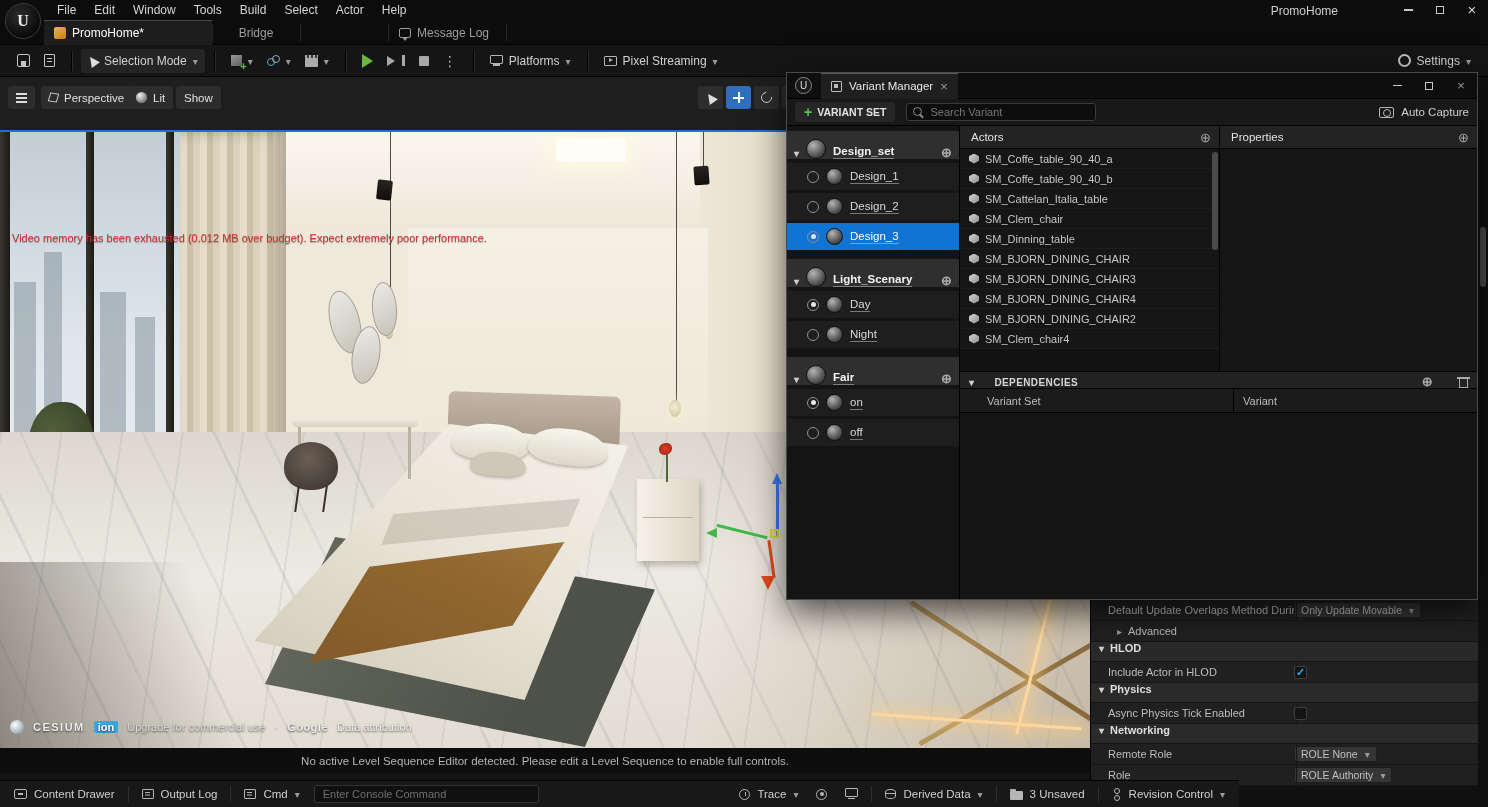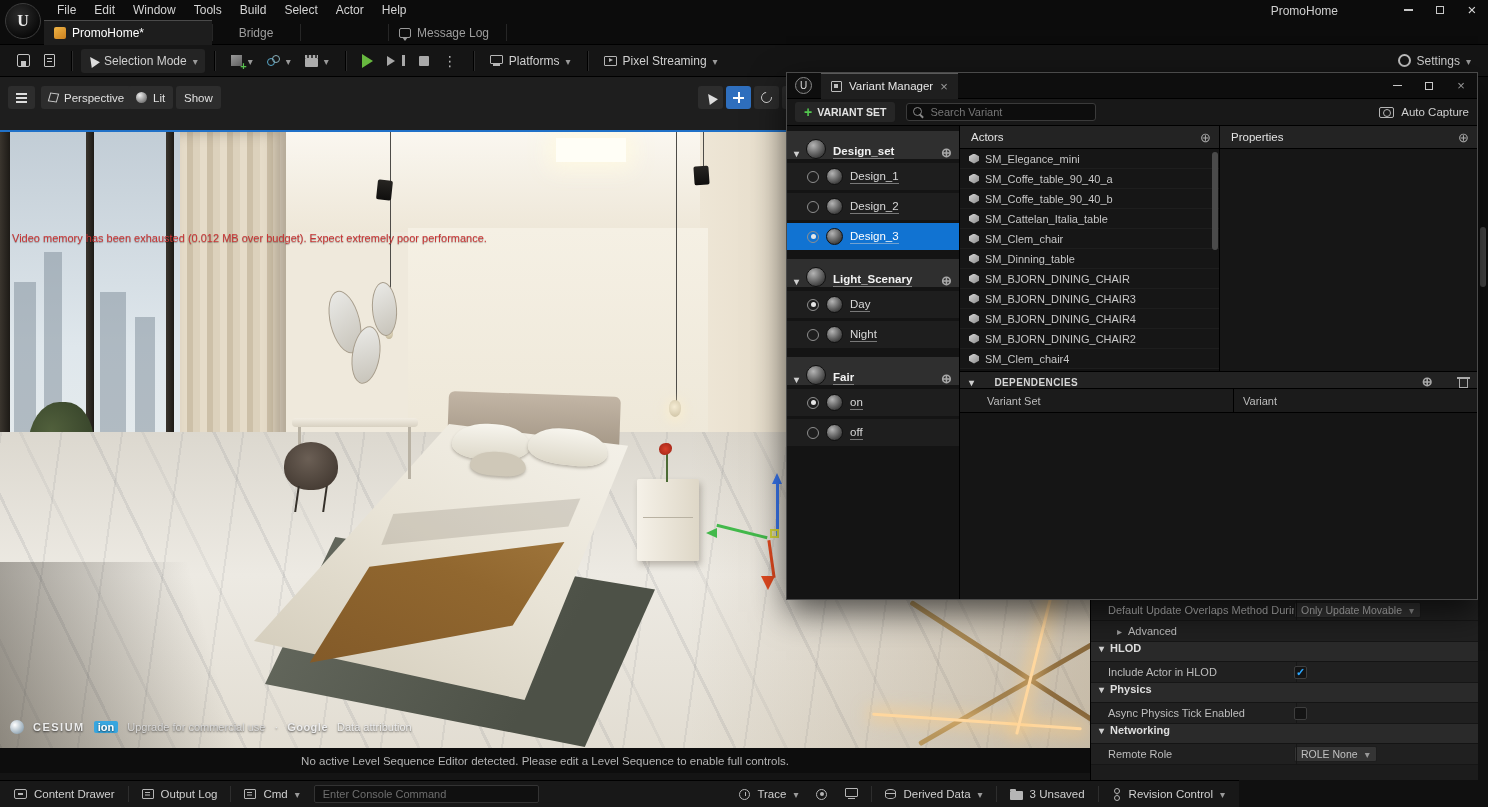--- a/index.html
+++ b/index.html
@@ -466,20 +466,27 @@
       <span class="i-chev lt"></span>
       <span>Networking</span>
     </div>
     <div class="dp-row">
       <span class="dp-label">Remote Role</span>
       <span class="dp-drop">
           <span>ROLE None</span>
           <span class="i-chev"></span>
         </span>
     </div>
+    <div class="dp-row">
+      <span class="dp-label">Role</span>
+      <span class="dp-drop">
+          <span>ROLE Authority</span>
+          <span class="i-chev"></span>
+        </span>
+    </div>
   </div>
 </div>
 <div class="main-scroll">
     <span class="thumb"></span>
   </div>
 
 <div class="vm">
   <div class="vm-titlebar">
     <span class="vm-ue"></span>
     <div class="vm-tab">
@@ -579,24 +586,20 @@
       </div>
     </div>
     <div class="vm-right">
       <div class="vm-cols">
         <div class="vm-actors">
           <div class="vm-col-header">
             <span>Actors</span>
             <span class="i-circle-plus"></span>
           </div>
           <div class="vm-actor-list">
-            <div class="vm-actor">
-                <span class="i-mesh"></span>
-                <span>SM_Elegance_mini</span>
-              </div>
             <div class="vm-actor">
                 <span class="i-mesh"></span>
                 <span>SM_Coffe_table_90_40_a</span>
               </div>
             <div class="vm-actor">
                 <span class="i-mesh"></span>
                 <span>SM_Coffe_table_90_40_b</span>
               </div>
             <div class="vm-actor">
                 <span class="i-mesh"></span>

